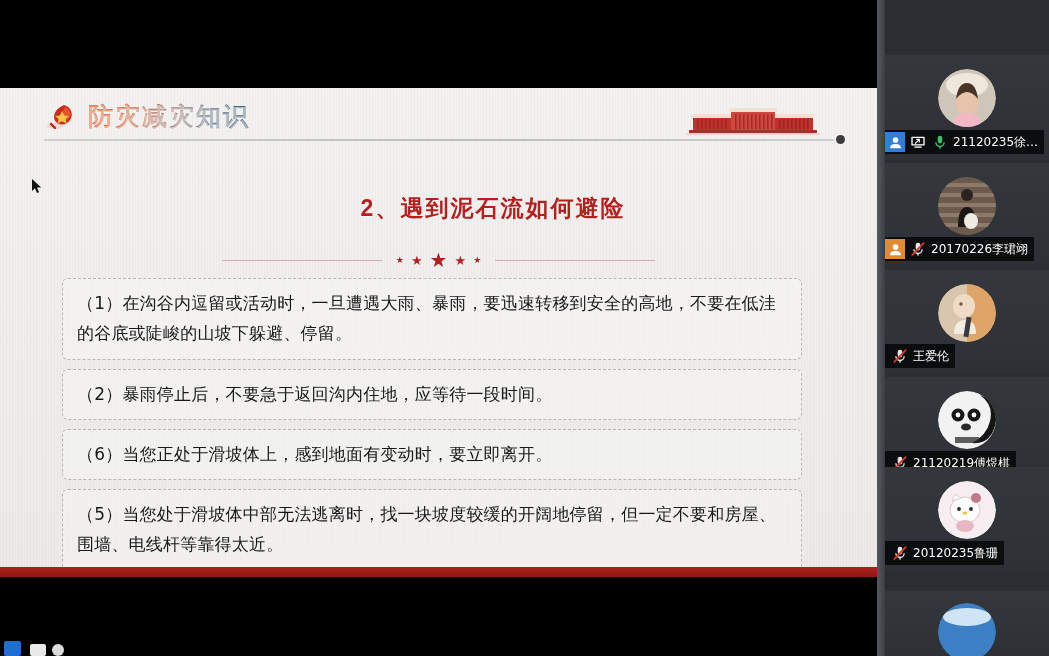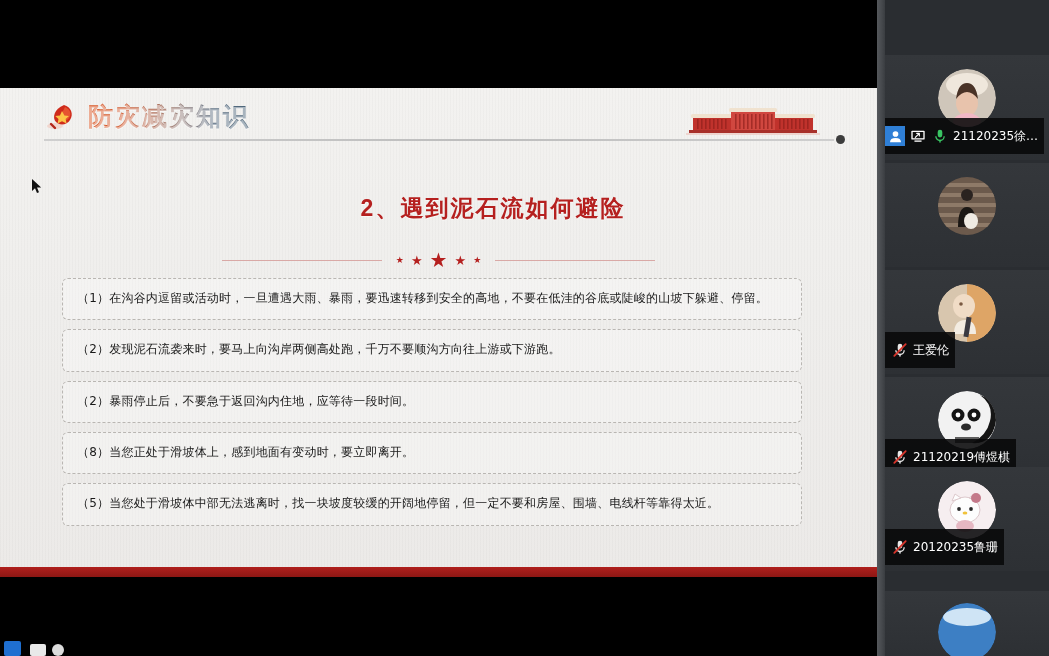--- a/index.html
+++ b/index.html
@@ -36,41 +36,41 @@
   .star-divider .stars{display:flex;align-items:center;gap:7px;padding:0 14px;color:#b5201f;line-height:1;}
   .st{display:inline-block;}
   .st.s1{font-size:9px;}
   .st.s2{font-size:13px;}
   .st.s3{font-size:20px;}
 
   
   .boxes{position:absolute;left:62px;top:190px;width:740px;}
   .pbox{border:1px dashed #b9b6b2;border-radius:6px;background:rgba(255,255,255,.30);
         margin-bottom:9px;padding:9px 14px 10px 14px;box-sizing:border-box;}
-  .pbox p{margin:0;font-size:12px;line-height:1.78;color:#191919;
+  .pbox p{margin:0;font-size:17px;line-height:1.78;color:#191919;
           font-family:"DejaVu Sans","Liberation Sans",sans-serif;letter-spacing:.2px;}
 
   .slide-footbar{position:absolute;left:0;bottom:0;width:877px;height:10px;
     background:linear-gradient(180deg,#b01f1c 0%, #8d1714 100%);}
 
   .cursor{position:absolute;left:32px;top:179px;width:11px;height:15px;}
 
   
   .rail{position:absolute;left:877px;top:0;width:172px;height:656px;background:#2a2d31;}
   .rail-edge{position:absolute;left:877px;top:0;width:8px;height:656px;
     background:linear-gradient(90deg,#55585c 0%, #46494d 60%, #3a3d41 100%);}
   .tile{position:absolute;left:885px;width:164px;background:#34373b;overflow:hidden;}
   .tile .photo{position:absolute;left:0;top:0;width:164px;height:100%;
     background:linear-gradient(180deg,#34373b 0%,#2d3034 100%);}
   .avatar{position:absolute;left:50%;transform:translateX(-50%);top:14px;
     width:58px;height:58px;border-radius:50%;overflow:hidden;}
 
   .tile.active{outline:2px solid #27c24c;outline-offset:-2px;}
 
-  .namebar{position:absolute;left:0;bottom:6px;height:36px;display:flex;align-items:center;gap:4px;
+  .namebar{position:absolute;left:0;bottom:6px;height:24px;display:flex;align-items:center;gap:4px;
            padding:0 6px 0 0;background:rgba(8,8,9,.88);max-width:164px;box-sizing:border-box;}
   .namebar .nm{color:#fff;font-size:12px;white-space:nowrap;overflow:hidden;
                font-family:"DejaVu Sans","Liberation Sans",sans-serif;}
   .pill{width:20px;height:20px;flex:0 0 20px;display:flex;align-items:center;justify-content:center;}
   .pill.blue{background:#2f7fd6;}
   .pill.orange{background:#e08a33;}
   .sq{width:18px;height:18px;flex:0 0 18px;display:flex;align-items:center;justify-content:center;}
 
   .taskbar{position:absolute;left:0;bottom:0;width:877px;height:16px;background:#000;overflow:hidden;}
   .tb-icon{position:absolute;left:4px;bottom:0;width:17px;height:15px;background:#1f6fd0;border-radius:2px;}
@@ -153,27 +153,24 @@
           <span class="st s1">★</span>
         </div>
         <div class="line"></div>
       </div>
 
       <div class="boxes">
         <div class="pbox">
           <p>（1）在沟谷内逗留或活动时，一旦遭遇大雨、暴雨，要迅速转移到安全的高地，不要在低洼的谷底或陡峻的山坡下躲避、停留。</p>
         </div>
         <div class="pbox">
-          <p>（2）发现泥石流袭来时，要马上向沟岸两侧高处跑，千万不要顺沟方向往上游或下游跑。</p>
+          <p>（2）暴雨停止后，不要急于返回沟内住地，应等待一段时间。</p>
         </div>
         <div class="pbox">
-          <p>（2）暴雨停止后，不要急于返回沟内住地，应等待一段时间。</p>
-        </div>
-        <div class="pbox">
-          <p>（8）当您正处于滑坡体上，感到地面有变动时，要立即离开。</p>
+          <p>（6）当您正处于滑坡体上，感到地面有变动时，要立即离开。</p>
         </div>
         <div class="pbox">
           <p>（5）当您处于滑坡体中部无法逃离时，找一块坡度较缓的开阔地停留，但一定不要和房屋、围墙、电线杆等靠得太近。</p>
         </div>
       </div>
 
       <div class="slide-footbar"></div>
     </div>
 
     <svg class="cursor" viewBox="0 0 11 15">
@@ -240,20 +237,37 @@
             <rect x="0" y="26" width="58" height="4"></rect>
               <rect x="0" y="36" width="58" height="4"></rect>
             <rect x="0" y="46" width="58" height="4"></rect>
           </g>
           <circle cx="29" cy="18" r="6" fill="#2a2320"></circle>
           <path d="M20 50 q0-20 9-20 q9 0 9 20 Z" fill="#1b1714"></path>
           <ellipse cx="33" cy="44" rx="7" ry="8" fill="#efeae2"></ellipse>
         </svg>
       </div>
     </div>
+    <div class="namebar">
+      <span class="pill orange">
+        <svg viewBox="0 0 18 18" width="15" height="15">
+            <circle cx="9" cy="6" r="3.4" fill="#fff"></circle>
+            <path d="M2.4 16 q0-5.2 6.6-5.2 q6.6 0 6.6 5.2 Z" fill="#fff"></path>
+          </svg>
+      </span>
+      <span class="sq">
+        <svg viewBox="0 0 18 18" width="16" height="16">
+          <rect x="6.4" y="2" width="5.2" height="8.6" rx="2.6" fill="#e6e6e6"></rect>
+          <path d="M4.3 9.4 a4.7 4.7 0 0 0 9.4 0" stroke="#e6e6e6" stroke-width="1.5" fill="none"></path>
+          <rect x="8.2" y="13.4" width="1.6" height="3" fill="#e6e6e6"></rect>
+          <path d="M2.6 15.6 L15.4 2.4" stroke="#d8352b" stroke-width="2.1" stroke-linecap="round"></path>
+        </svg>
+      </span>
+      <span class="nm">20170226李珺翊</span>
+    </div>
   </div>
 
   <div class="tile" style="top:270px;height:104px;text-align:right;">
     <div class="photo">
       <div class="avatar">
         <svg viewBox="0 0 58 58" width="58" height="58">
           <circle cx="29" cy="29" r="29" fill="#d8c6ae"></circle>
           <path d="M29 0 a29 29 0 0 1 29 29 a29 29 0 0 1-29 29 Z" fill="#e09a4e" opacity=".75"></path>
           <ellipse cx="26" cy="22" rx="11" ry="12" fill="#f0dcc6"></ellipse>
           <path d="M16 50 q0-14 11-14 q11 0 11 14 Z" fill="#f3ece2"></path>

